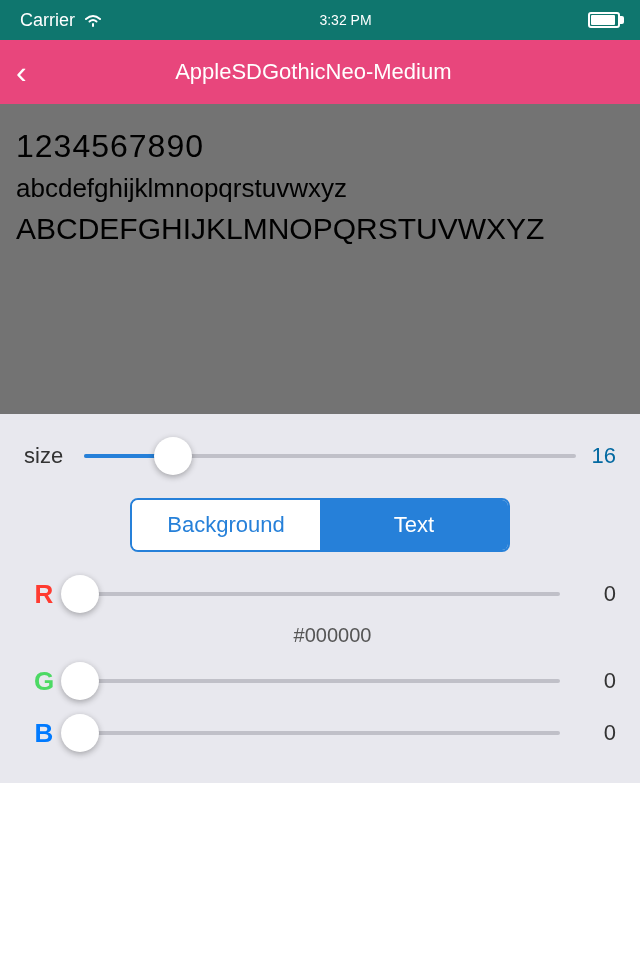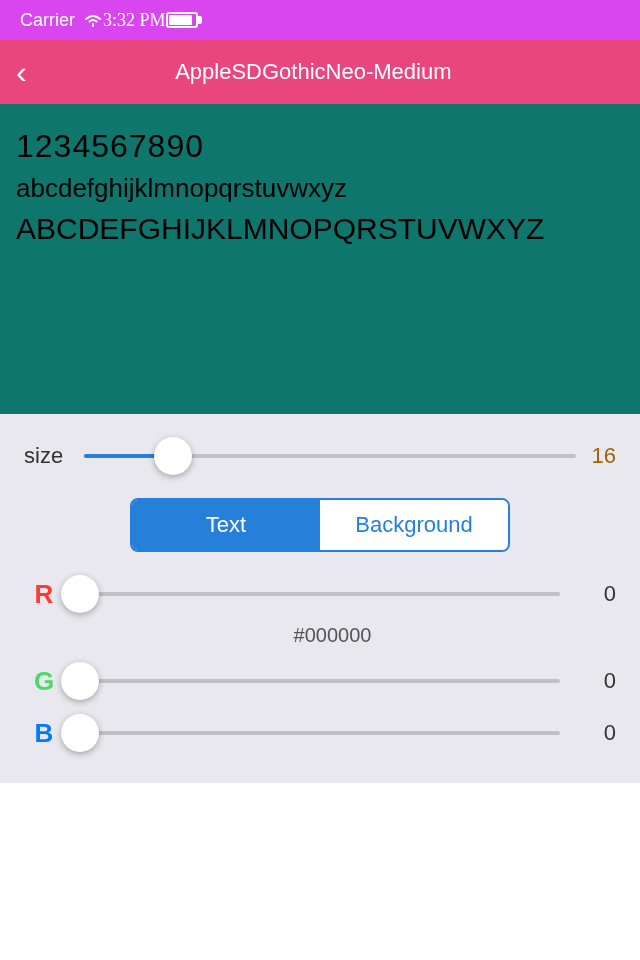--- a/index.html
+++ b/index.html
@@ -10,31 +10,31 @@
       height: 960px;
       overflow: hidden;
       font-family: -apple-system, 'Helvetica Neue', sans-serif;
       background: #fff;
     }
 
     
     .status-bar {
       width: 100%;
       height: 40px;
-      background: #d946ef;
-      display: flex;
-      align-items: center;
-      justify-content: flex-start;
+      background: #0f766e;
+      display: flex;
+      align-items: center;
+      justify-content: space-between;
       padding: 0 20px;
       color: #fff;
       font-size: 18px;
       font-weight: 500;
     }
     .status-left { display: flex; align-items: center; gap: 8px; }
-    .status-center { font-size: 18px; font-weight: 500; font-family: Liberation Serif, serif; }
+    .status-center { font-size: 14px; font-weight: 500; }
     .status-right { display: flex; align-items: center; gap: 6px; }
 
     
     .battery {
       width: 32px;
       height: 16px;
       border: 2px solid #fff;
       border-radius: 3px;
       position: relative;
       display: inline-block;
@@ -82,21 +82,21 @@
       font-size: 22px;
       font-weight: 400;
       flex: 1;
       text-align: center;
       margin-right: 40px;
     }
 
     
     .preview-area {
       width: 100%;
-      background: #0f766e;
+      background: #737373;
       padding: 20px 16px;
       min-height: 310px;
     }
     .preview-numbers {
       font-size: 32px;
       font-weight: 500;
       color: #000;
       line-height: 1.4;
       letter-spacing: 1px;
     }
@@ -158,21 +158,21 @@
       background: #fff;
       border-radius: 50%;
       box-shadow: 0 2px 6px rgba(0,0,0,0.3);
       position: absolute;
       top: 50%;
       transform: translate(-50%, -50%);
       cursor: pointer;
     }
     .size-value {
       font-size: 22px;
-      color: #a16207;
+      color: #0369a1;
       width: 40px;
       text-align: right;
     }
 
     
     .segmented-row {
       display: flex;
       justify-content: center;
       margin-bottom: 20px;
     }
@@ -279,22 +279,22 @@
       <div class="slider-track">
         <div class="slider-fill" style="width: 18%;"></div>
         <div class="slider-thumb" style="left: 18%;"></div>
       </div>
     </div>
     <div class="size-value">16</div>
   </div>
 
   <div class="segmented-row">
     <div class="segmented-control">
+      <div class="seg-btn inactive">Background</div>
       <div class="seg-btn active">Text</div>
-      <div class="seg-btn inactive">Background</div>
     </div>
   </div>
 
   <div class="rgb-row">
     <div class="rgb-label r">R</div>
     <div class="slider-container">
       <div class="slider-track">
         <div class="slider-fill" style="width: 0%;"></div>
         <div class="slider-thumb rgb-thumb" style="left: 0%;"></div>
       </div>

